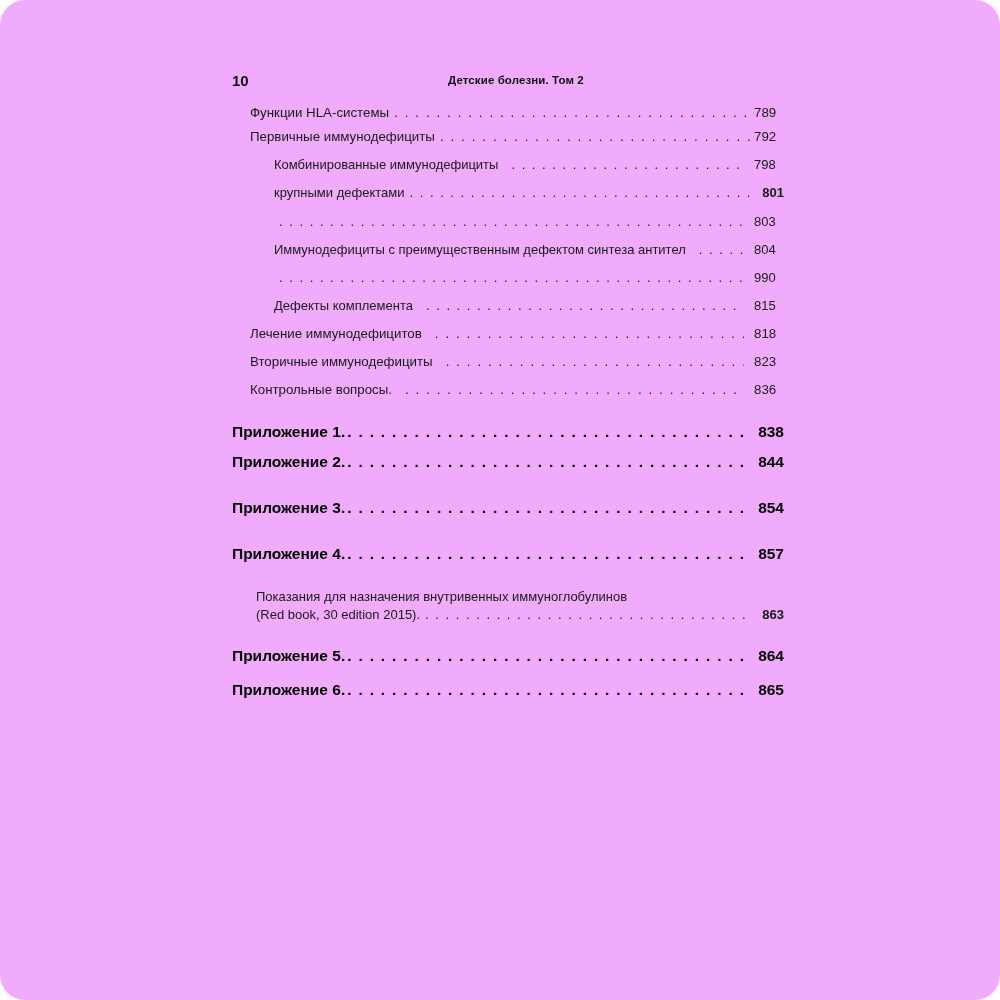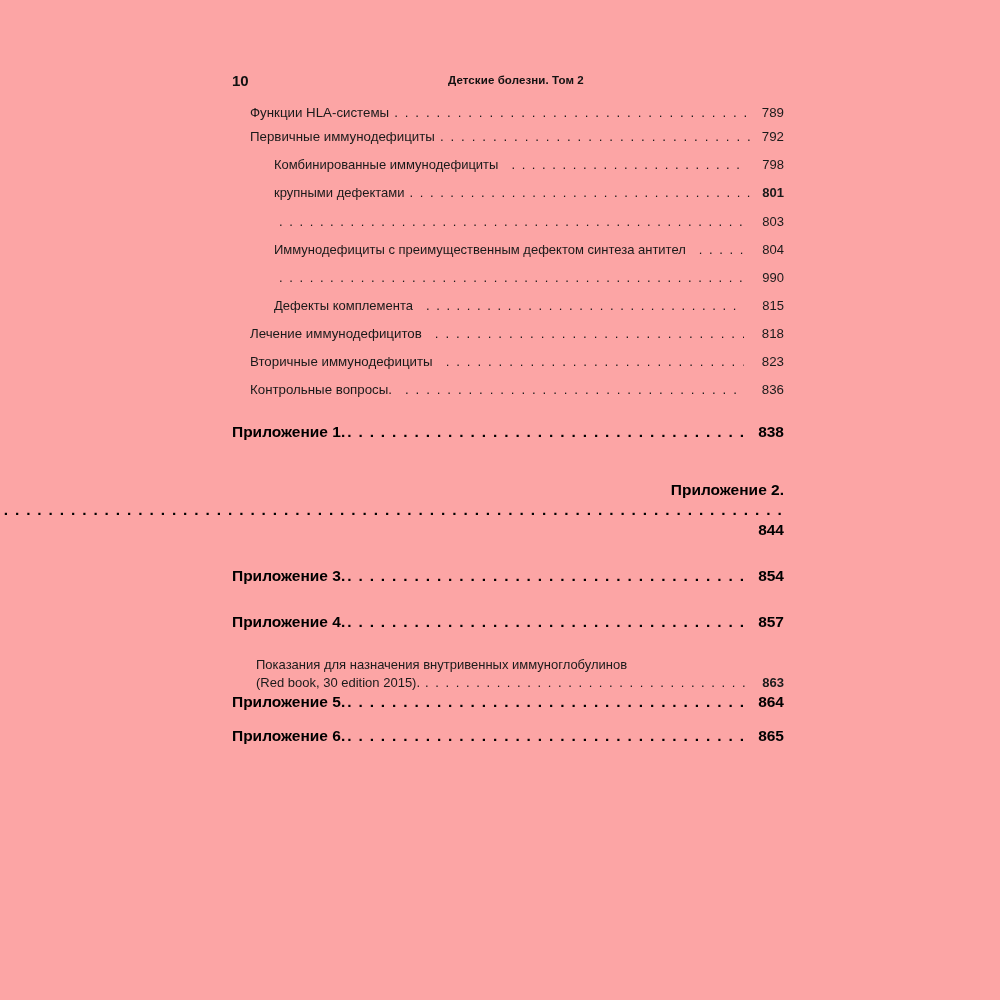--- a/index.html
+++ b/index.html
@@ -14,21 +14,22 @@
     color: #1a1a1a;
     position: relative;
     overflow: hidden;
   }
   .page {
     position: absolute;
     left: 0;
     top: 0;
     width: 1000px;
     height: 1000px;
-    background: #fca5a5;
+    background: #f0abfc;
+    border-radius: 25px;
   }
   .header {
     position: absolute;
     left: 232px;
     top: 72px;
     width: 552px;
     height: 20px;
   }
   .header .folio {
     position: absolute;
@@ -76,21 +77,21 @@
     line-height: 17px;
     color: #1a1a1a;
     margin: 0 2px 0 5px;
     letter-spacing: 1.6px;
   }
   .entry .page-num {
     white-space: nowrap;
     font-size: 13.3px;
     line-height: 17px;
     color: #1a1a1a;
-    text-align: right;
+    text-align: left;
     min-width: 30px;
   }
 
   
   .lvl1 { padding-left: 18px; }
   .lvl2 { padding-left: 42px; }
 
   .lvl1 .title { font-size: 13.3px; }
   .lvl2 .title { font-size: 13px; }
   .lvl2 .dots { font-size: 13px; letter-spacing: 1.5px; }
@@ -252,21 +253,21 @@
       <span class="dots">. . . . . . . . . . . . . . . . . . . . . . . . . . . . . . . . . . . . . . . . . . . . . . . . . . . . . . . . . . . . . . . . . . . . . . . . . . . . . . . . . . . . . . . . . . . . . . . . . . . . . . .</span>
       <span class="page-num">836</span>
     </div>
 
     <div class="appendix" style="margin-top:24px;">
       <span class="title">Приложение 1.</span>
       <span class="dots">. . . . . . . . . . . . . . . . . . . . . . . . . . . . . . . . . . . . . . . . . . . . . . . . . . . . . . . . . . . . . . . . . . . . . . . . . . . . . . . . . . . . . . . . . . . . . . . . . . . . . . .</span>
       <span class="page-num">838</span>
     </div>
 
-    <div class="appendix" style="margin-top:38px;flex-direction:column;">
+    <div class="appendix" style="margin-top:10px;">
       <span class="title">Приложение 2.</span>
       <span class="dots">. . . . . . . . . . . . . . . . . . . . . . . . . . . . . . . . . . . . . . . . . . . . . . . . . . . . . . . . . . . . . . . . . . . . . . . . . . . . . . . . . . . . . . . . . . . . . . . . . . . . . . .</span>
       <span class="page-num">844</span>
     </div>
 
     <div class="appendix" style="margin-top:26px;">
       <span class="title">Приложение 3.</span>
       <span class="dots">. . . . . . . . . . . . . . . . . . . . . . . . . . . . . . . . . . . . . . . . . . . . . . . . . . . . . . . . . . . . . . . . . . . . . . . . . . . . . . . . . . . . . . . . . . . . . . . . . . . . . . .</span>
       <span class="page-num">854</span>
     </div>
@@ -279,21 +280,21 @@
 
     <div class="entry-multiline" style="margin-top:24px;padding-left:24px;">
       <div class="line1">Показания для назначения внутривенных иммуноглобулинов</div>
       <div class="line2row">
         <span class="line2">(Red book, 30 edition 2015).</span>
         <span class="dots">. . . . . . . . . . . . . . . . . . . . . . . . . . . . . . . . . . . . . . . . . . . . . . . . . . . . . . . . . . . . . . . . . . . . . . . . . . . . . . . . . . . . . . . . . . . . . . . . . . . . . . .</span>
         <span class="page-num">863</span>
       </div>
     </div>
 
-    <div class="appendix" style="align-items:flex-end;">
+    <div class="appendix" style="margin-top:22px;align-items:flex-end;">
       <span class="title">Приложение 5.</span>
       <span class="dots">. . . . . . . . . . . . . . . . . . . . . . . . . . . . . . . . . . . . . . . . . . . . . . . . . . . . . . . . . . . . . . . . . . . . . . . . . . . . . . . . . . . . . . . . . . . . . . . . . . . . . . .</span>
       <span class="page-num">864</span>
     </div>
 
     <div class="appendix" style="margin-top:14px;">
       <span class="title">Приложение 6.</span>
       <span class="dots">. . . . . . . . . . . . . . . . . . . . . . . . . . . . . . . . . . . . . . . . . . . . . . . . . . . . . . . . . . . . . . . . . . . . . . . . . . . . . . . . . . . . . . . . . . . . . . . . . . . . . . .</span>
       <span class="page-num">865</span>
     </div>

